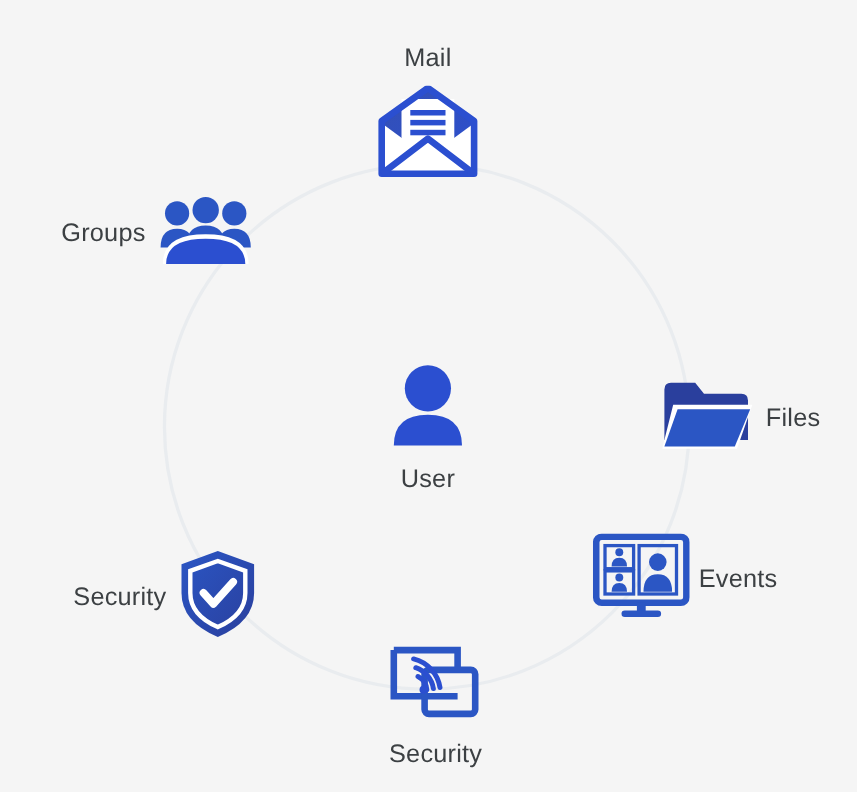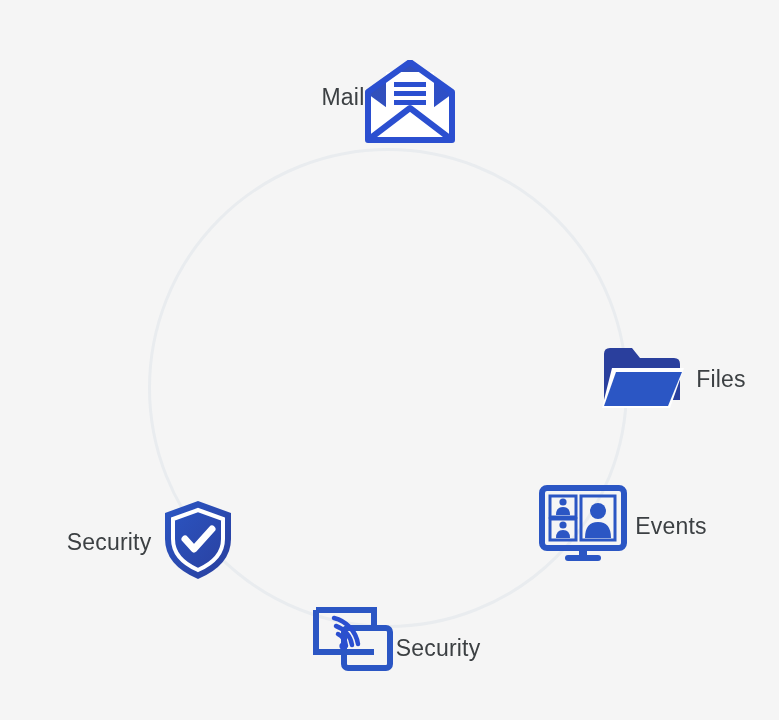--- a/index.html
+++ b/index.html
@@ -29,20 +29,21 @@
     border: 3px solid #e9ecef;
     box-sizing: border-box;
   }
   .node {
     position: absolute;
     display: flex;
     align-items: center;
     justify-content: center;
   }
   .node.vert {
+    flex-direction: column;
   }
   .node-label {
     color: #3c4043;
     font-size: 23px;
     font-weight: 400;
     letter-spacing: 0.2px;
     white-space: nowrap;
     line-height: 1;
   }
   .icon-box {
@@ -173,15 +174,44 @@
           </linearGradient>
         </defs>
         <path d="M37 2 L70 14 L70 40 Q70 66 37 80 Q4 66 4 40 L4 14 Z" fill="url(#gShield)"></path>
         <path d="M37 11 L62 20 L62 40 Q62 60 37 71 Q12 60 12 40 L12 20 Z" fill="none" stroke="#ffffff" stroke-width="4"></path>
         <path d="M24 40 L33 50 L51 30" fill="none" stroke="#ffffff" stroke-width="7" stroke-linecap="round" stroke-linejoin="round"></path>
       </svg>
     </span>
   </div>
 
 
-
+  <div class="node" id="node-groups">
+    <div class="node-label">Groups</div>
+    <span class="icon-box">
+      <svg width="86" height="62" viewBox="0 0 86 62">
+
+        <circle cx="17" cy="16" r="11" fill="#2b56c4"></circle>
+        <path d="M2 47 Q2 30 17 30 Q32 30 32 47 Z" fill="#2b56c4"></path>
+
+        <circle cx="69" cy="16" r="11" fill="#2b56c4"></circle>
+        <path d="M54 47 Q54 30 69 30 Q84 30 84 47 Z" fill="#2b56c4"></path>
+
+        <circle cx="43" cy="13" r="12" fill="#2b56c4"></circle>
+        <path d="M26 44 Q26 27 43 27 Q60 27 60 44 Z" fill="#2b56c4"></path>
+
+        <path d="M4 62 Q4 35 43 35 Q82 35 82 62 Z" fill="#ffffff"></path>
+
+        <path d="M7 62 Q7 39 43 39 Q79 39 79 62 Z" fill="#2b4fd0"></path>
+      </svg>
+    </span>
+  </div>
+
+  <div class="node vert" id="node-user">
+    <span class="icon-box">
+      <svg width="74" height="76" viewBox="0 0 74 76">
+        <circle cx="37" cy="22" r="21" fill="#2b4fd0"></circle>
+        <path d="M6 74 Q6 46 37 46 Q68 46 68 74 Z" fill="#2b4fd0"></path>
+      </svg>
+    </span>
+    <div class="node-label">User</div>
+  </div>
 
 </div>
 
 </body></html>

